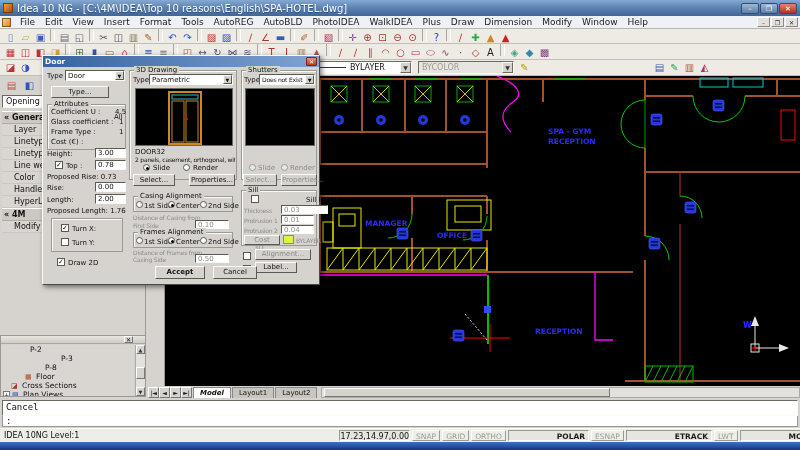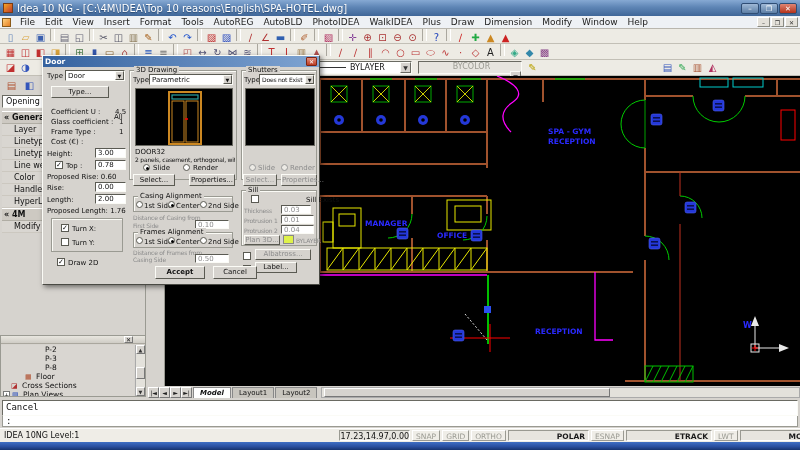--- a/index.html
+++ b/index.html
@@ -144,21 +144,21 @@
     <span><span class="ic" style="color: rgb(192, 48, 48);">▦</span><span class="ic" style="color: rgb(192, 48, 48);">◫</span><span class="ic" style="color: rgb(192, 48, 48);">◧</span><span class="ic" style="color: rgb(216, 162, 58);">◨</span><span class="tbsep"></span><span class="ic" style="color: rgb(68, 119, 68);">⊞</span><span class="ic" style="color: rgb(51, 85, 170);">▮</span><span class="ic" style="color: rgb(136, 102, 51);">▭</span><span class="ic" style="color: rgb(170, 68, 68);">⌂</span><span class="tbsep"></span><span class="ic" style="color: rgb(34, 85, 187);">≣</span><span class="ic" style="color: rgb(119, 119, 119);">≡</span><span class="tbsep"></span><span class="ic" style="color: rgb(176, 80, 80);">◰</span><span class="ic" style="color: rgb(85, 85, 119);">↔</span><span class="ic" style="color: rgb(85, 85, 119);">↻</span><span class="ic" style="color: rgb(85, 85, 119);">⋈</span><span class="ic" style="color: rgb(85, 85, 119);">≋</span><span class="tbsep"></span><span class="ic" style="color: rgb(192, 48, 48);">T</span><span class="ic" style="color: rgb(192, 48, 48);">I</span><span class="ic" style="color: rgb(153, 119, 68);">▥</span><span class="ic" style="color: rgb(176, 80, 80);">▲</span><span class="tbsep"></span><span class="ic" style="color: rgb(187, 51, 51);">∕</span><span class="ic" style="color: rgb(187, 51, 51);">∕</span><span class="ic" style="color: rgb(187, 51, 51);">∥</span><span class="ic" style="color: rgb(187, 51, 51);">◠</span><span class="ic" style="color: rgb(187, 51, 51);">○</span><span class="ic" style="color: rgb(187, 51, 51);">▭</span><span class="ic" style="color: rgb(187, 51, 51);">⬭</span><span class="ic" style="color: rgb(187, 51, 51);">∿</span><span class="ic" style="color: rgb(187, 51, 51);">·</span><span class="ic" style="color: rgb(187, 51, 51);">◇</span><span class="ic" style="color: rgb(34, 34, 34);">A</span><span class="tbsep"></span><span class="ic" style="color: rgb(51, 170, 136);">◈</span><span class="ic" style="color: rgb(51, 136, 170);">◆</span><span class="ic" style="color: rgb(136, 68, 136);">▩</span></span>
   </div>
   <div class="tbar tb3">
     <span><span class="ic" style="color: rgb(192, 48, 48);">◪</span><span class="ic" style="color: rgb(51, 85, 187);">◑</span></span>
     <span style="display:inline-block;width:280px;"></span>
     <span class="combo" style="width:96px;">
       <span class="lineswatch"></span>
       <span>BYLAYER</span>
       <span class="arr">▼</span>
     </span>
-    <span class="combo dis" style="width:104px;flex-direction:column;">
+    <span class="combo dis" style="width:96px;">
       <span>BYCOLOR</span>
       <span class="arr">▼</span>
     </span>
     <span><span class="ic" style="color: rgb(184, 160, 0);">✎</span></span>
     <span style="display:inline-block;width:120px;"></span>
     <span><span class="ic" style="color: rgb(51, 85, 187);">▤</span><span class="ic" style="color: rgb(51, 170, 85);">✎</span><span class="ic" style="color: rgb(170, 85, 51);">▥</span><span class="ic" style="color: rgb(176, 48, 96);">◭</span></span>
   </div>
 
   <div class="leftpanel">
     <div class="ptools">
@@ -345,22 +345,22 @@
         <text x="578" y="252" font-size="8">W</text>
       </g>
     </svg>
   </div>
 
   <div class="treepanel">
     <div class="treehead">
       <span class="x">✕</span>
     </div>
     <div class="treebody">
-        <div class="treerow" style="padding-left: 44px;"><span>P-2</span></div>
-        <div class="treerow" style="padding-left: 44px;"><span>P-3</span></div>
+        <div class="treerow" style="padding-left: 29px;"><span>P-2</span></div>
+        <div class="treerow" style="padding-left: 60px;"><span>P-3</span></div>
         <div class="treerow" style="padding-left: 44px;"><span>P-8</span></div>
         <div class="treerow" style="padding-left: 24px;"><span class="tic" style="color: rgb(176, 80, 48);">▦</span><span>Floor</span></div>
         <div class="treerow" style="padding-left: 10px;"><span class="tic" style="color: rgb(176, 48, 48);">◪</span><span>Cross Sections</span></div>
         <div class="treerow" style="padding-left: 2px;"><span class="texp">+</span><span class="tic" style="color: rgb(51, 85, 187);">▤</span><span>Plan Views</span></div>
       </div>
     <div class="vscroll">
       <div class="varr">▲</div>
       <div class="vthumb"></div>
       <div class="varr" style="position:absolute;bottom:0;left:0;right:0;">▼</div>
     </div>
@@ -399,34 +399,37 @@
     </div>
 
     <span class="dl" style="left:4px;top:16px;">Type</span>
     <span class="dcombo" style="left:22px;top:14px;width:60px;">
       <span>Door</span>
         <span class="arr">▼</span>
     </span>
     <span class="btn" style="left:8px;top:30px;width:58px;height:12px;line-height:10px;">Type...</span>
     <span class="dl" style="left:71px;top:33px;margin-top:24px;">All</span>
 
+    <div class="gb" style="left:4px;top:48px;width:79px;height:46px;">
+      <span class="lg">Attributes</span>
+    </div>
     <span class="dl" style="left:8px;top:52px;">Coefficient U :</span>
     <span class="dl" style="left:72px;top:52px;">4.5</span>
     <span class="dl" style="left:8px;top:62px;">Glass coefficient :</span>
     <span class="dl" style="left:76px;top:62px;">1</span>
     <span class="dl" style="left:8px;top:72px;">Frame Type :</span>
     <span class="dl" style="left:76px;top:72px;">1</span>
     <span class="dl" style="left:8px;top:82px;">Cost (€) :</span>
 
     <span class="dl" style="left:4px;top:94px;">Height:</span>
     <span class="fld" style="left:52px;top:92px;width:31px;">3.00</span>
     <span class="cb" style="left:12px;top:105px;">✓</span>
     <span class="dl" style="left:23px;top:106px;">Top :</span>
     <span class="fld" style="left:52px;top:104px;width:31px;">0.78</span>
-    <span class="dl" style="left:4px;top:117px;">Proposed Rise:  0.60</span>
+    <span class="dl" style="left:4px;top:117px;">Proposed Rise:  0.73</span>
     <span class="dl" style="left:4px;top:128px;">Rise:</span>
     <span class="fld" style="left:52px;top:126px;width:31px;">0.00</span>
     <span class="dl" style="left:4px;top:140px;">Length:</span>
     <span class="fld" style="left:52px;top:138px;width:31px;">2.00</span>
     <span class="dl" style="left:4px;top:151px;">Proposed Length:  1.76</span>
 
     <div class="gb" style="left:8px;top:162px;width:72px;height:34px;"></div>
     <span class="cb" style="left:18px;top:168px;">✓</span>
     <span class="dl" style="left:29px;top:169px;">Turn X:</span>
     <span class="cb" style="left:18px;top:182px;"></span>
@@ -500,31 +503,31 @@
     <span class="dl dis tinytxt" style="left:90px;top:193px;">Distance of Frames from</span>
     <span class="dl dis tinytxt" style="left:90px;top:200px;">Casing Side</span>
     <span class="fld dis" style="left:152px;top:198px;width:34px;height:9px;">0.50</span>
 
     <div class="gb" style="left:198px;top:134px;width:76px;height:56px;">
       <span class="lg">Sill</span>
     </div>
     <span class="cb" style="left:208px;top:139px;"></span>
     <span class="dl" style="left:219px;top:140px;margin-left:44px;">Sill Exists</span>
     <span class="dl dis tinytxt" style="left:201px;top:151px;">Thickness</span>
-    <span class="fld dis" style="left:238px;top:149px;width:30px;height:9px;">0.03</span>
+    <span class="fld dis" style="left:238px;top:149px;width:47px;height:9px;">0.03</span>
     <span class="dl dis tinytxt" style="left:201px;top:161px;">Protrusion 1</span>
     <span class="fld dis" style="left:238px;top:159px;width:33px;height:9px;">0.01</span>
     <span class="dl dis tinytxt" style="left:201px;top:171px;">Protrusion 2</span>
     <span class="fld dis" style="left:238px;top:169px;width:33px;height:9px;">0.04</span>
-    <span class="btn dis" style="left:201px;top:179px;width:36px;height:10px;line-height:8px;">Plan 3D...</span>
+    <span class="btn dis" style="left:201px;top:179px;width:36px;height:10px;line-height:8px;">Cost 3D...</span>
     <span class="swatch" style="left:240px;top:179px;"></span>
     <span class="dl dis tinytxt" style="left:253px;top:181px;">BYLAYER</span>
 
     <span class="cb" style="left:200px;top:196px;"></span>
-    <span class="btn dis" style="left:212px;top:193px;width:56px;height:11px;line-height:9px;">Albatross...</span>
+    <span class="btn dis" style="left:212px;top:193px;width:56px;height:11px;line-height:9px;">Alignment...</span>
     <span class="cb" style="left:200px;top:209px;">✓</span>
     <span class="btn" style="left:212px;top:206px;width:42px;height:11px;line-height:9px;">Label...</span>
 
     <span class="btn" style="left:112px;top:210px;width:50px;font-weight:bold;">Accept</span>
     <span class="btn" style="left:170px;top:210px;width:44px;">Cancel</span>
   </div>
 
 </div>
 
 </body></html>

